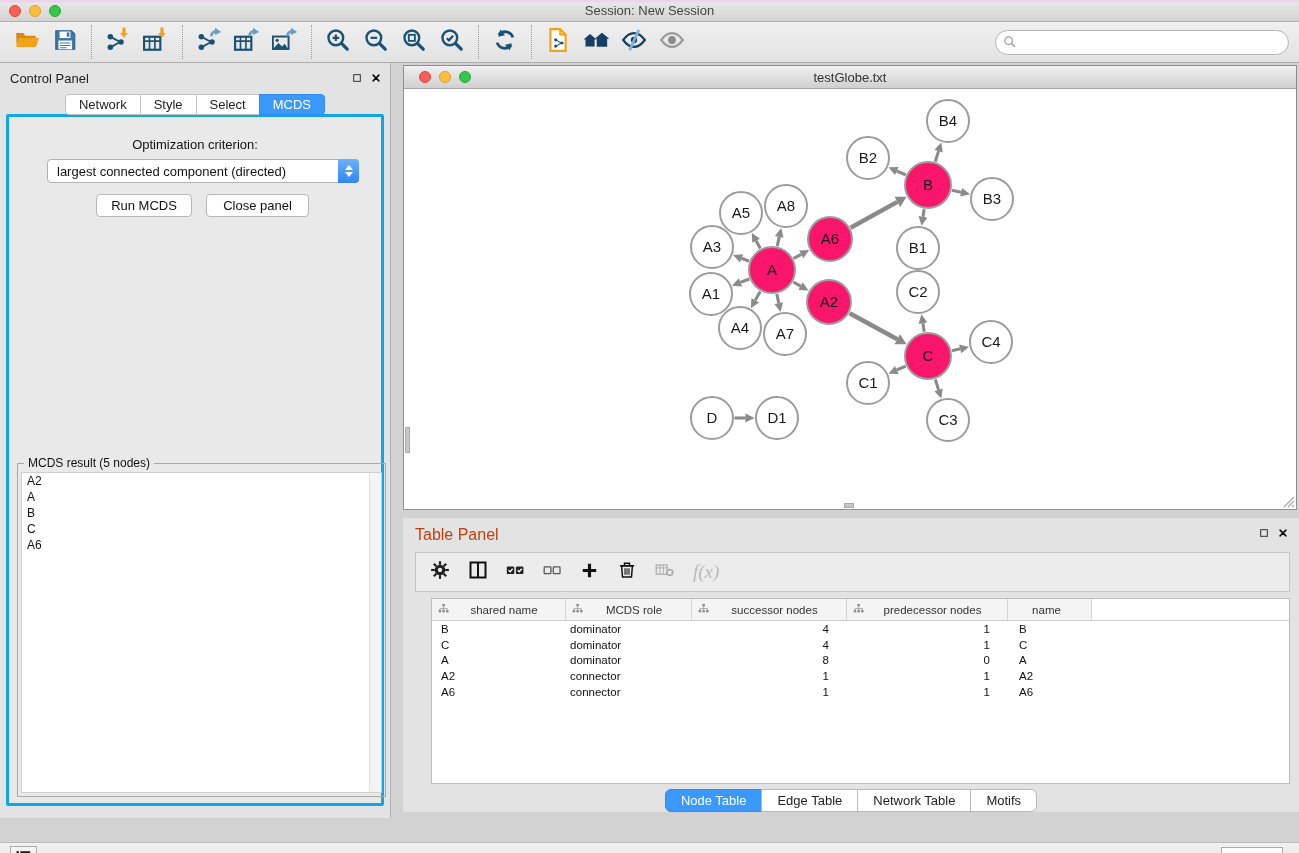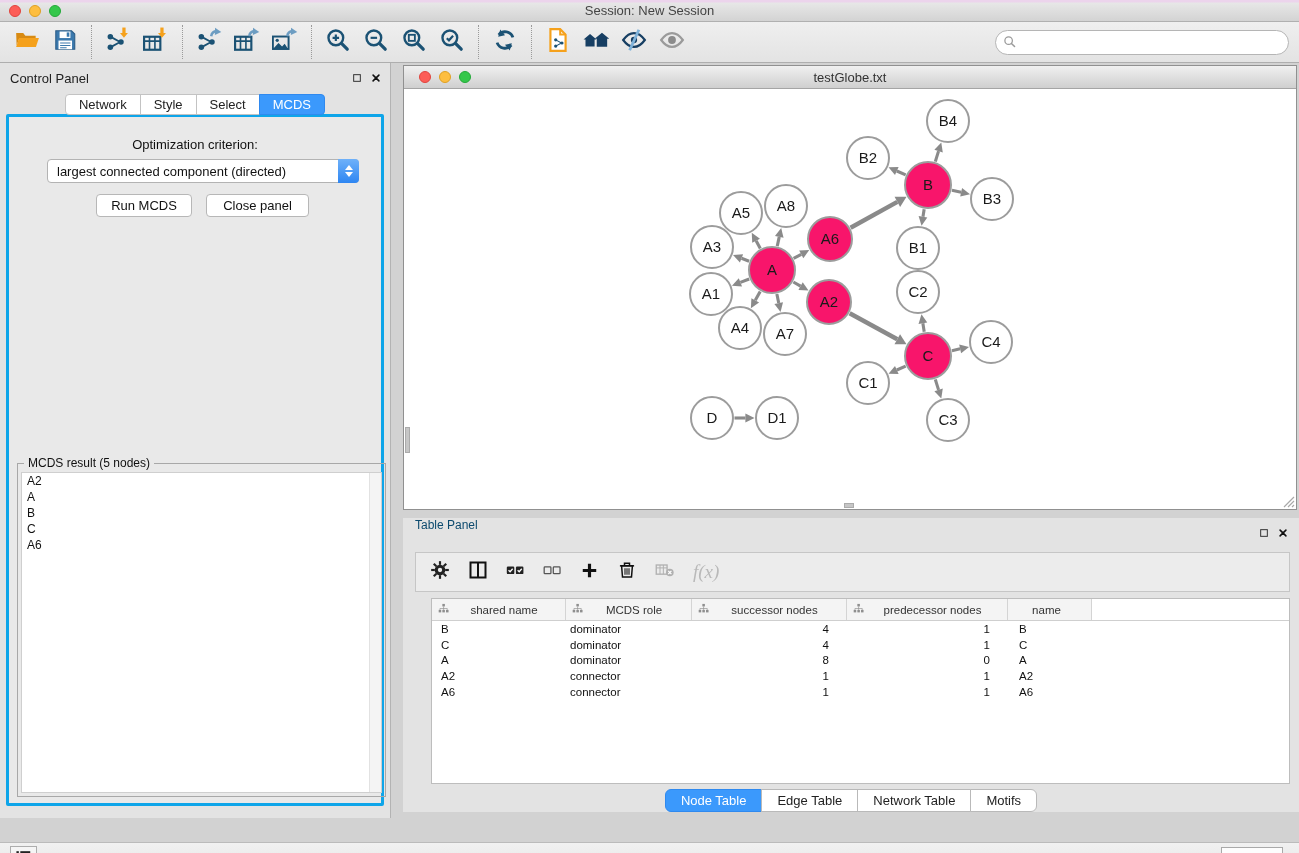--- a/index.html
+++ b/index.html
@@ -73,21 +73,21 @@
     background:linear-gradient(180deg,#f0f0f0,#cfcfcf); border-bottom:1px solid #a5a5a5; }
   #nw-titlebar .lights { left:15px; top:5px; }
   #nw-title { position:absolute; left:0; right:0; top:4px; text-align:center; font-size:13px; color:#333; }
   #graph-area { position:absolute; left:0; top:23px; width:892px; height:420px; }
   #nw-grip { position:absolute; right:1px; bottom:1px; width:14px; height:14px; }
   .tiny-scroll-v { position:absolute; left:1px; top:361px; width:5px; height:26px; background:#c6c6c6; border:1px solid #ababab; }
   .tiny-scroll-h { position:absolute; left:440px; bottom:1px; width:10px; height:5px; background:#c6c6c6; border:1px solid #ababab; }
 
   
   #table-panel { position:absolute; left:403px; top:518px; width:896px; height:294px; background:#e3e3e3; }
-  #tp-title { position:absolute; left:12px; top:0; font-size:12px; color:#0c4a6e; }
+  #tp-title { position:absolute; left:12px; top:8px; font-size:16px; color:#c2410c; }
   #table-panel .panel-btns { right:10px; top:9px; }
   #tp-toolbar { position:absolute; left:12px; right:9px; top:34px; height:40px; background:#ececec;
     border:1px solid #c6c6c6; display:flex; align-items:center; gap:18px; padding-left:14px; }
   .tp-icon { display:flex; align-items:center; justify-content:center; }
   .fx { font-family:"Liberation Serif", serif; font-style:italic; font-size:19px; color:#b9b9b9; }
   #node-table { position:absolute; left:28px; right:9px; top:80px; height:186px; background:#fff;
     border:1px solid #bdbdbd; overflow:hidden; }
   #nt-header { display:flex; height:22px; border-bottom:1px solid #cfcfcf; }
   .nt-hcell { background:#f4f4f4; border-right:1px solid #d4d4d4; display:flex; align-items:center; font-size:11.5px; color:#333; }
   .nt-hcell .hdr-icon { margin-left:6px; }

